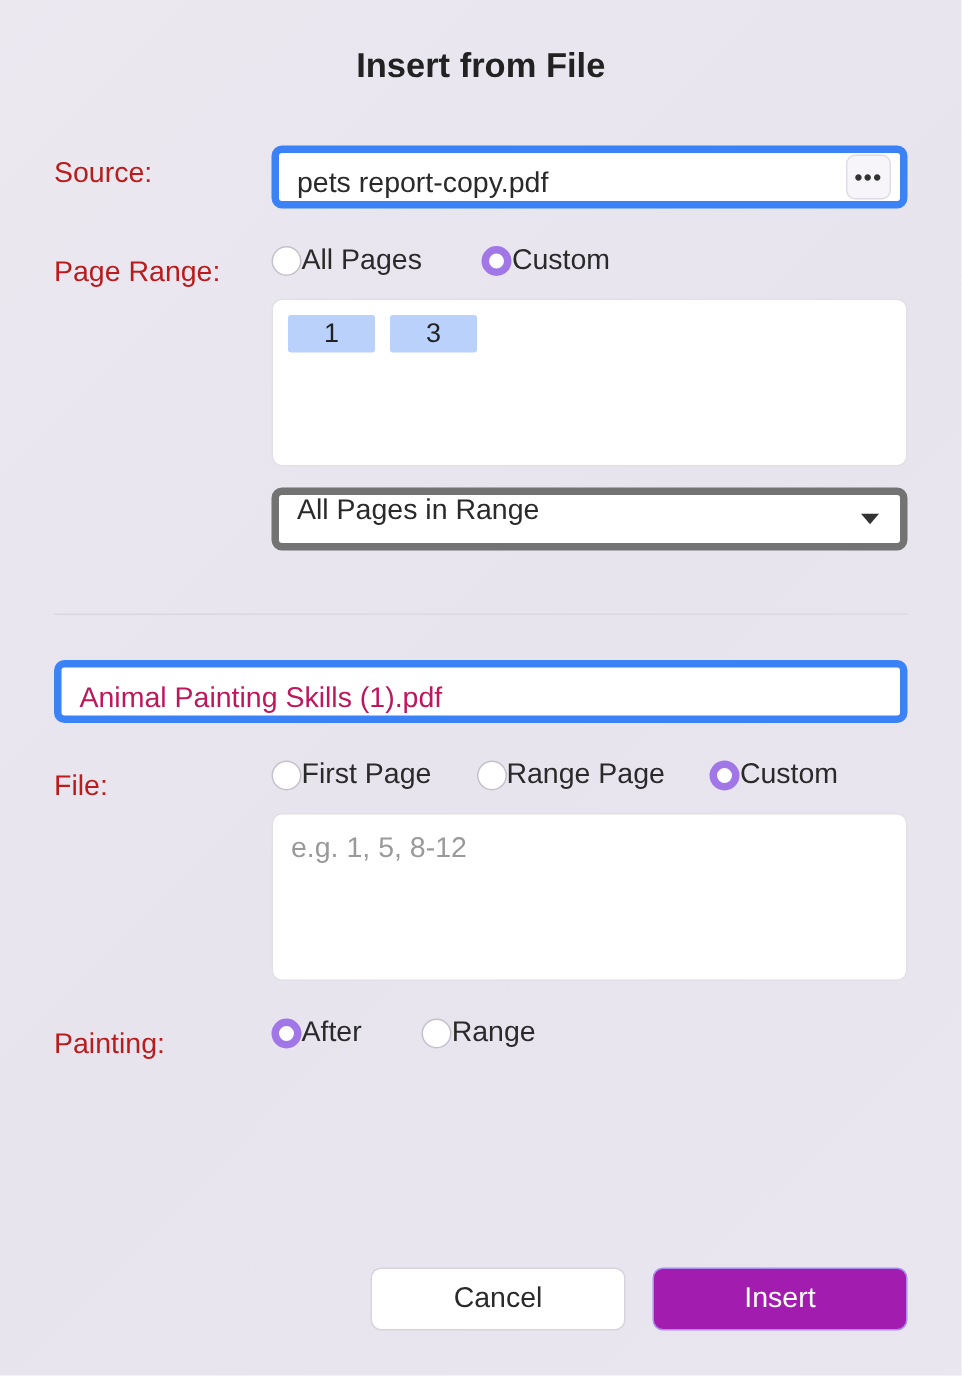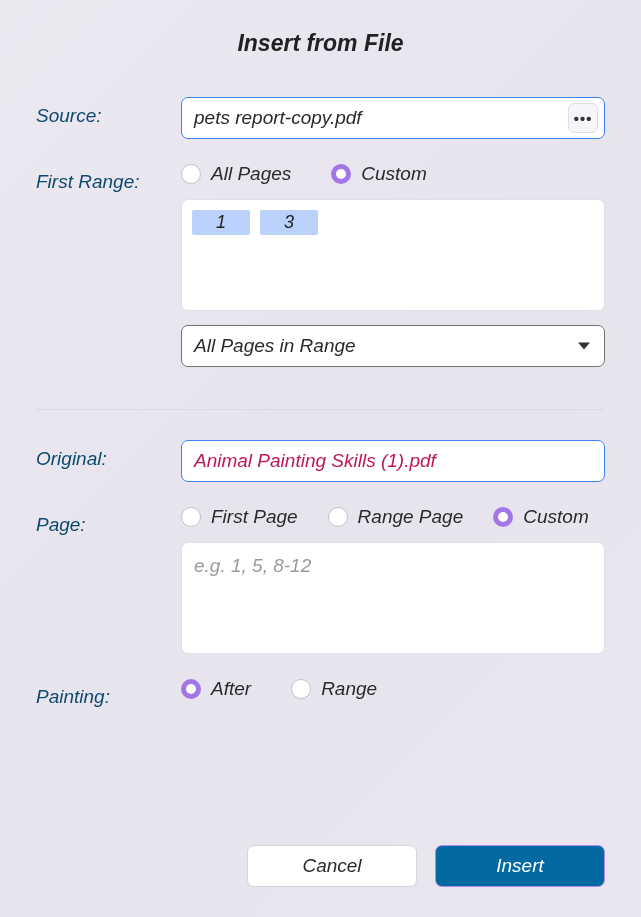--- a/index.html
+++ b/index.html
@@ -1,15 +1,15 @@
 <!DOCTYPE html>
 <html><head>
   <meta charset="utf-8">
   <style>
-    * { box-sizing: border-box; margin: 0; padding: 0; font-style: italic; }
+    * { box-sizing: border-box; margin: 0; padding: 0; }
     body {
       width: 641px;
       height: 917px;
       background: linear-gradient(135deg, #ece8f0 0%, #e8e4ee 50%, #eae6ef 100%);
       font-family: -apple-system, BlinkMacSystemFont, "Segoe UI", Helvetica, Arial, sans-serif;
       font-size: 19px;
       color: #2a2a2a;
       padding: 30px 36px;
       display: flex;
       flex-direction: column;
@@ -23,40 +23,40 @@
     }
     .row {
       display: flex;
       align-items: flex-start;
       margin-bottom: 24px;
     }
     .label {
       width: 145px;
       flex-shrink: 0;
       font-size: 19px;
-      color: #0c4a6e;
+      color: #b91c1c;
       padding-top: 8px;
     }
     .control-col {
       flex: 1;
       display: flex;
       flex-direction: column;
       gap: 14px;
     }
     .text-input {
       width: 100%;
       height: 42px;
-      border: 1px solid #3b82f6;
+      border: 5px solid #3b82f6;
       border-radius: 7px;
       padding: 0 12px;
       font-size: 19px;
       background: #fff;
       color: #2a2a2a;
       display: flex;
-      align-items: center;
+      align-items: flex-end;
       position: relative;
     }
     .text-input.readonly {
       background: #fff;
       color: #be185d;
     }
     .text-input .more-btn {
       position: absolute;
       right: 6px;
       top: 50%;
@@ -77,21 +77,20 @@
     }
     .radio-row {
       display: flex;
       align-items: center;
       gap: 40px;
       flex-wrap: wrap;
     }
     .radio-option {
       display: flex;
       align-items: center;
-      gap: 10px;
       cursor: pointer;
     }
     .radio-circle {
       width: 20px;
       height: 20px;
       border-radius: 50%;
       border: 1.5px solid #c5c0cc;
       background: #fff;
       flex-shrink: 0;
       position: relative;
@@ -131,28 +130,27 @@
     .chip {
       background: #b9d1fb;
       padding: 2px 24px;
       border-radius: 2px;
       font-size: 18px;
       color: #222;
     }
     .select {
       width: 100%;
       height: 42px;
-      border: 1px solid #737373;
+      border: 5px solid #737373;
       border-radius: 7px;
       padding: 0 12px;
       font-size: 19px;
       background: #fff;
       color: #2a2a2a;
       display: flex;
-      align-items: center;
       position: relative;
       cursor: pointer;
     }
     .select .caret {
       position: absolute;
       right: 14px;
       top: 50%;
       transform: translateY(-50%);
       width: 0;
       height: 0;
@@ -180,42 +178,42 @@
       font-size: 19px;
       cursor: pointer;
       display: flex;
       align-items: center;
       justify-content: center;
       border: 1px solid #d8d4de;
       background: #fff;
       color: #2a2a2a;
     }
     .btn.primary {
-      background: #0369a1;
+      background: #a21caf;
       border-color: #ab8cf0;
       color: #fff;
     }
   </style>
 </head>
 <body>
 
 <div class="title">Insert from File</div>
 
 <div class="row">
   <div class="label">Source:</div>
   <div class="control-col">
     <div class="text-input">
       <span>pets report-copy.pdf</span>
       <div class="more-btn">•••</div>
     </div>
   </div>
 </div>
 
 <div class="row">
-  <div class="label">First Range:</div>
+  <div class="label">Page Range:</div>
   <div class="control-col">
     <div class="radio-row">
       <div class="radio-option">
         <div class="radio-circle"></div>
         <span class="radio-label">All Pages</span>
       </div>
       <div class="radio-option">
         <div class="radio-circle selected"></div>
         <span class="radio-label">Custom</span>
       </div>
@@ -227,30 +225,29 @@
     <div class="select">
       <span>All Pages in Range</span>
       <div class="caret"></div>
     </div>
   </div>
 </div>
 
 <div class="divider"></div>
 
 <div class="row">
-  <div class="label">Original:</div>
   <div class="control-col">
     <div class="text-input readonly">
       <span>Animal Painting Skills (1).pdf</span>
     </div>
   </div>
 </div>
 
 <div class="row">
-  <div class="label">Page:</div>
+  <div class="label">File:</div>
   <div class="control-col">
     <div class="radio-row" style="gap:30px;text-align:right;">
       <div class="radio-option">
         <div class="radio-circle"></div>
         <span class="radio-label">First Page</span>
       </div>
       <div class="radio-option">
         <div class="radio-circle"></div>
         <span class="radio-label">Range Page</span>
       </div>

